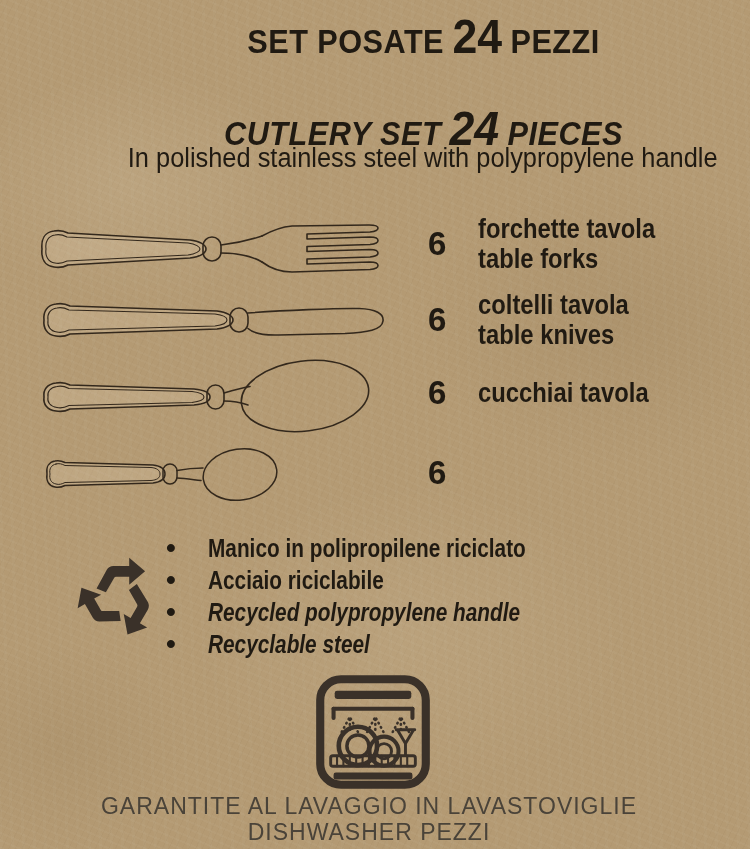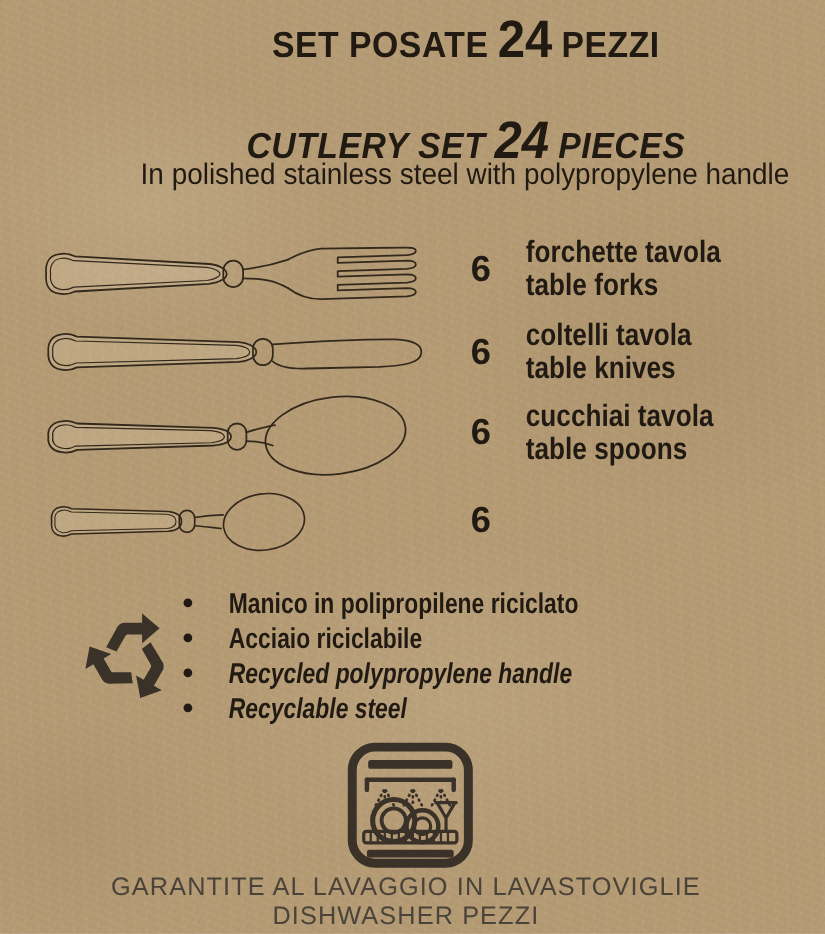--- a/index.html
+++ b/index.html
@@ -124,21 +124,20 @@
     <div class="qty">6</div>
     <div class="names">
       <div class="name-it"><span class="sxl">coltelli tavola</span></div>
       <div class="name-en"><span class="sxl">table knives</span></div>
     </div>
   </div>
   <div class="item i2">
     <div class="qty">6</div>
     <div class="names">
       <div class="name-it"><span class="sxl">cucchiai tavola</span></div>
-      <div class="name-en"><span class="sxl">table spoons</span></div>
     </div>
   </div>
   <div class="item i3">
     <div class="qty">6</div>
   </div>
 
   <div class="eco-icon">
     <svg viewBox="0 0 90 90" fill="#3a3129" stroke="none">
       <g>
         <path d="M22,38 L33,18 Q35.5,14 40,14 L57,14 L57,5 L74,19.5 L57,34 L57,25.5 L43,25.5 Q41.5,25.5 40.8,26.8 L32,42 Z"></path>

